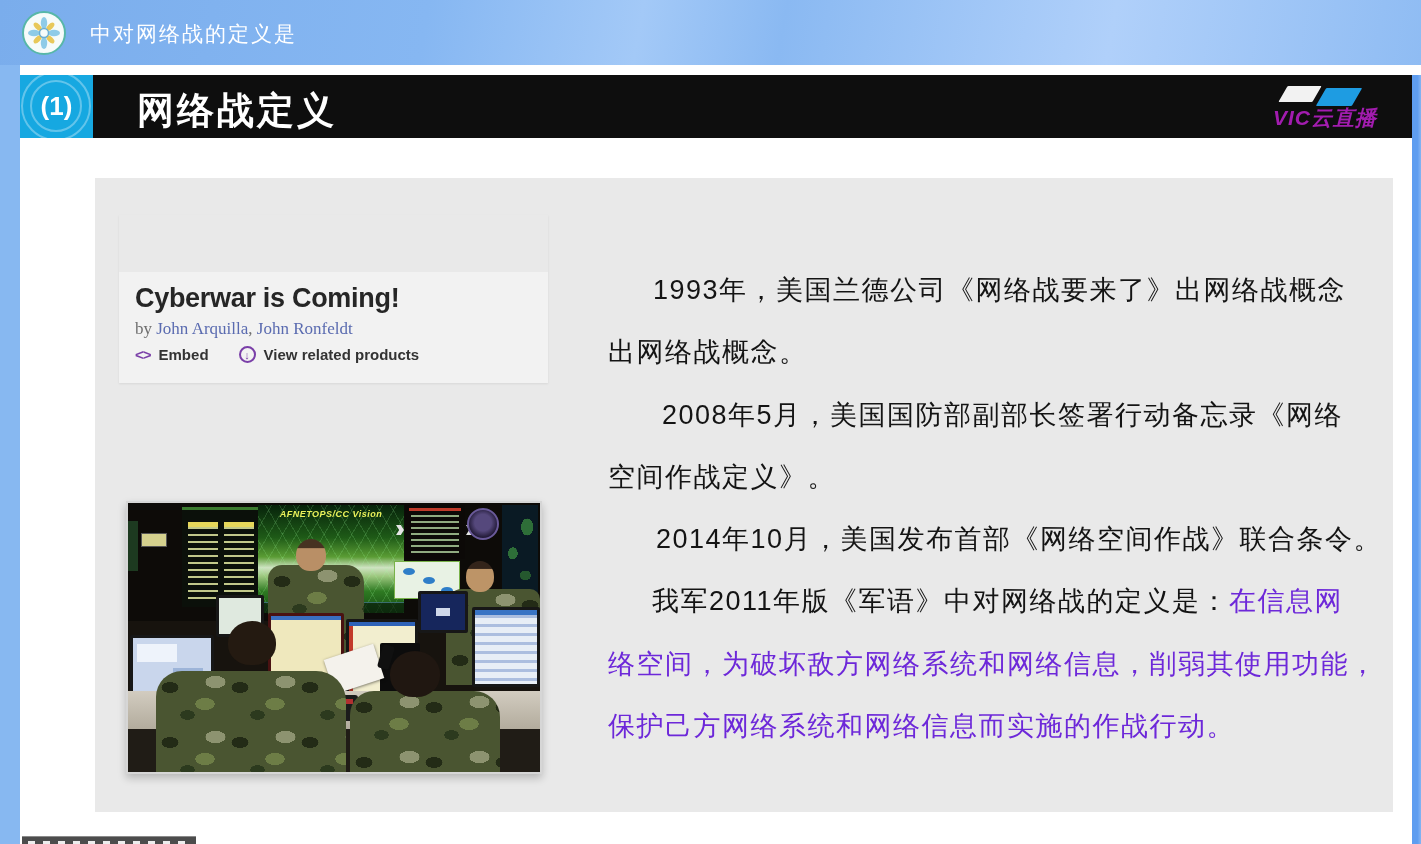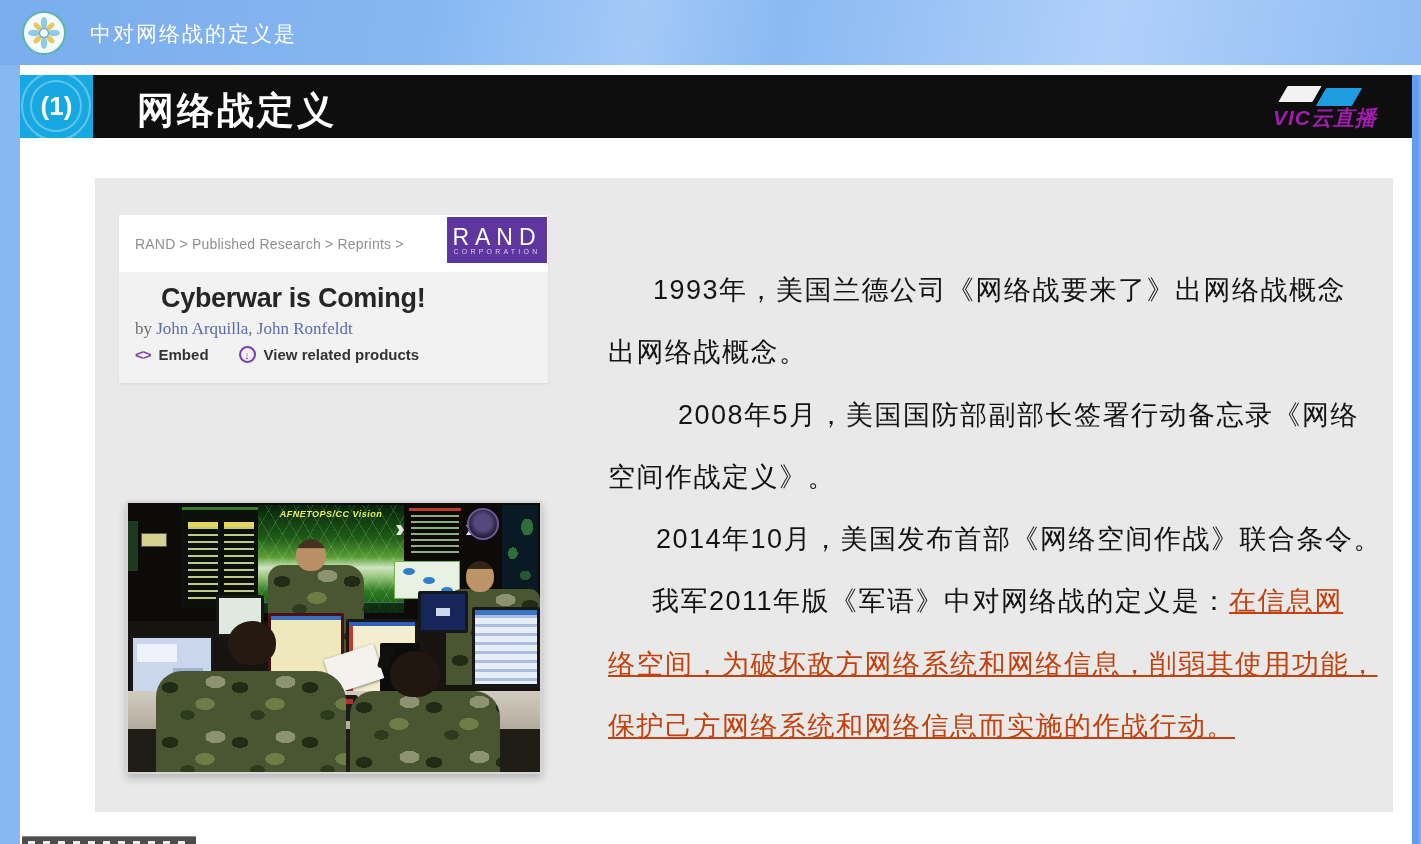--- a/index.html
+++ b/index.html
@@ -41,32 +41,32 @@
 
   
   .rand-panel { left:119px; top:215px; width:429px; height:168px; box-shadow:0 1px 2px rgba(0,0,0,.08); }
   .rand-top { position:absolute; left:0; top:0; width:429px; height:57px; background:#ffffff; }
   .rand-bottom { position:absolute; left:0; top:57px; width:429px; height:111px; background:#f2f2f2; }
   .breadcrumb { position:absolute; left:16px; top:21px; font-size:14px; color:#8f8f8f; letter-spacing:.2px; }
   .rand-logo { position:absolute; right:1px; top:2px; width:100px; height:46px; background:#5f35a0;
     display:flex; flex-direction:column; align-items:center; justify-content:center; }
   .rand-logo .t1 { color:#fff; font-size:23px; letter-spacing:6px; line-height:22px; font-weight:400; }
   .rand-logo .t2 { color:#d9cdef; font-size:7px; letter-spacing:3.2px; }
-  .rand-heading { position:absolute; left:16px; top:68px; font-size:27px; font-weight:800; color:#262626; letter-spacing:-.3px;margin-left:26px; }
+  .rand-heading { position:absolute; left:16px; top:68px; font-size:27px; font-weight:800; color:#262626; letter-spacing:-.3px; }
   .rand-byline { position:absolute; left:16px; top:104px; font-family:"Liberation Serif", serif; font-size:17px; color:#6f6f6f; }
   .rand-byline a { color:#5a6bb0; text-decoration:none; }
   .rand-actions { position:absolute; left:16px; top:131px; display:flex; align-items:center; gap:8px;
     font-size:15px; font-weight:bold; color:#333; }
   .code-ic { color:#7a3fa8; font-weight:bold; font-size:15px; letter-spacing:-1px; }
   .dl-ic { width:17px; height:17px; border:2px solid #7a3fa8; border-radius:50%; color:#7a3fa8;
     display:inline-flex; align-items:center; justify-content:center; font-size:11px; font-weight:bold; margin-left:22px; }
 
   
   .bl { position:absolute; font-size:27px; color:#141414; letter-spacing:1.5px; white-space:nowrap; }
-  .red { color:#c2410c;text-decoration:underline; }
+  .red { color:#6d28d9; }
 
   
   .caption-clip { left:22px; top:836px; width:174px; height:8px; background:#4c4c4c; border-top:1px solid #8a8a8a; }
   .caption-marks { position:absolute; left:6px; bottom:0; width:160px; height:3px; opacity:.9;
     background:repeating-linear-gradient(90deg,#fff 0 7px, transparent 7px 15px); }
 
   
   .photo { left:126px; top:501px; width:416px; height:273px; border:2px solid #d6d6d6;
     background:#17130e; overflow:hidden; box-shadow:0 4px 8px rgba(0,0,0,.22); }
   .photo * { position:absolute; }
@@ -159,27 +159,20 @@
 </div>
 <div class="abs brand">
   <div class="para para-white"></div>
   <div class="para para-blue"></div>
   <div class="brand-text">VIC云直播</div>
 </div>
 
 <div class="abs card"></div>
 
 <div class="abs rand-panel">
-  <div class="rand-top">
-    <span class="breadcrumb">RAND &gt;  Published Research &gt;  Reprints &gt;</span>
-    <div class="rand-logo">
-      <div class="t1">RAND</div>
-      <div class="t2">CORPORATION</div>
-    </div>
-  </div>
   <div class="rand-bottom">
     <div class="rand-heading" style="top:11px;">Cyberwar is Coming!</div>
     <div class="rand-byline" style="top:47px;">
       <span>by </span><a href="#">John Arquilla</a><span>, </span><a href="#">John Ronfeldt</a>
     </div>
     <div class="rand-actions" style="top:74px;">
       <span class="code-ic">&lt;&gt;</span>
       <span>Embed</span>
       <span class="dl-ic">↓</span>
       <span>View related products</span>
@@ -255,21 +248,21 @@
 
   <div class="camo" style="left:28px;top:168px;width:190px;height:101px;border-radius:26px 30px 0 0;"></div>
   <div class="head" style="left:100px;top:118px;width:48px;height:44px;background:#241a11;"></div>
   <div class="camo" style="left:222px;top:188px;width:150px;height:81px;border-radius:24px 26px 0 0;"></div>
   <div style="left:252px;top:142px;width:12px;height:24px;background:#101010;transform:rotate(16deg);border-radius:3px;"></div>
   <div class="head" style="left:262px;top:148px;width:50px;height:46px;background:#201711;"></div>
 </div>
 
 <div class="abs bl" style="left:653px;top:272px;">1993年，美国兰德公司《网络战要来了》出网络战概念</div>
 <div class="abs bl" style="left:608px;top:334px;">出网络战概念。</div>
-<div class="abs bl" style="left:678px;top:397px;text-align:right;">2008年5月，美国国防部副部长签署行动备忘录《网络</div>
+<div class="abs bl" style="left:662px;top:397px;text-align:right;">2008年5月，美国国防部副部长签署行动备忘录《网络</div>
 <div class="abs bl" style="left:608px;top:459px;">空间作战定义》。</div>
 <div class="abs bl" style="left:656px;top:521px;">2014年10月，美国发布首部《网络空间作战》联合条令。</div>
 <div class="abs bl" style="left:652px;top:583px;"><span>我军2011年版《军语》中对网络战的定义是：</span><span class="red">在信息网</span></div>
 <div class="abs bl red" style="left:608px;top:646px;">络空间，为破坏敌方网络系统和网络信息，削弱其使用功能，</div>
 <div class="abs bl red" style="left:608px;top:708px;">保护己方网络系统和网络信息而实施的作战行动。</div>
 
 <div class="abs caption-clip">
   <div class="caption-marks"></div>
 </div>
 

